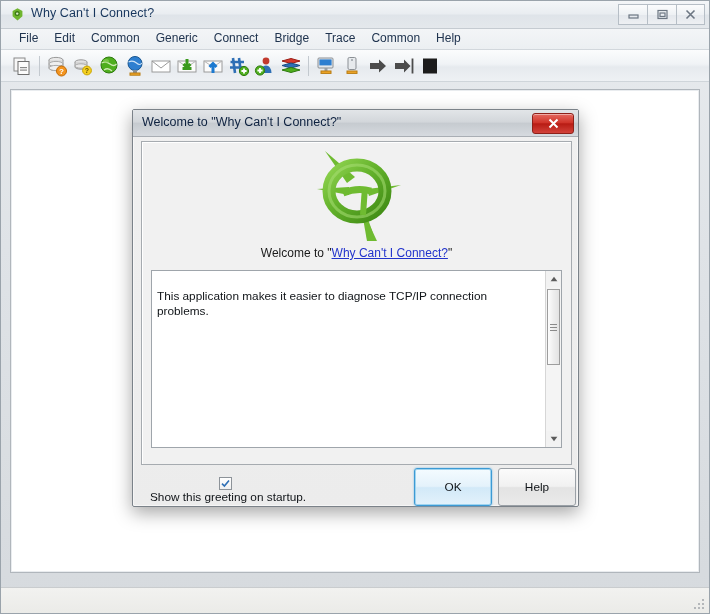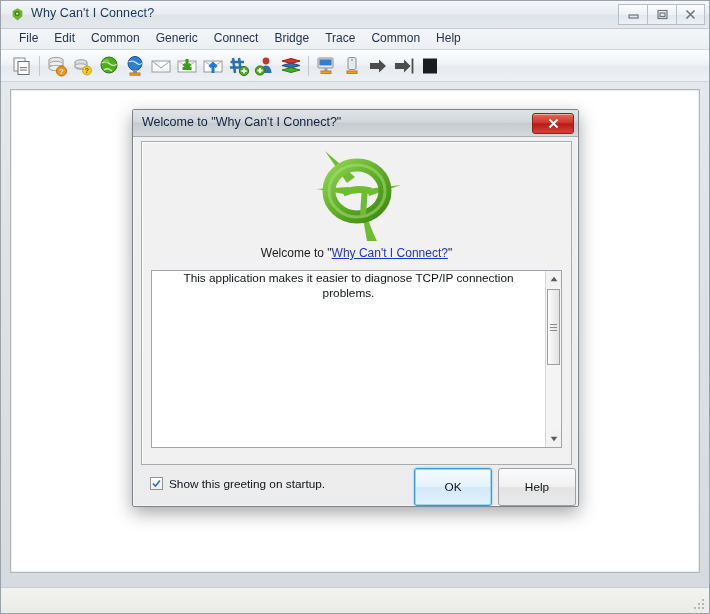--- a/index.html
+++ b/index.html
@@ -213,26 +213,25 @@
     width: 411px; height: 178px;
     box-sizing: border-box;
     background: #ffffff;
     border: 1px solid #9fa5ab;
     overflow: hidden;
   }
   .text-inner {
     position: absolute;
     left: 0; top: 0;
     width: 394px; height: 100%;
-    padding: 0 6px 0 5px;
+    padding: 18px 6px 0 5px;
     box-sizing: border-box;
     font-size: 11.8px;
     color: #101418;
     line-height: 15px;
-    text-align: center;
   }
   .text-inner p {
     margin: 0 0 13px 0;
   }
 
   
   .vscroll {
     position: absolute;
     right: 0; top: 0;
     width: 16px; height: 100%;
@@ -272,21 +271,22 @@
     display: block;
     height: 1px;
     background: #8a8a8a;
   }
 
   
   .checkbox-row {
     position: absolute;
     left: 17px; top: 367px;
     display: flex;
-    align-items: flex-start;
+    align-items: center;
+    flex-direction: column;
   }
   .cb-box {
     width: 13px; height: 13px;
     box-sizing: border-box;
     border: 1px solid #8d9399;
     background: linear-gradient(to bottom, #ffffff 0%, #f0f0f0 100%);
     display: flex;
     align-items: center;
     justify-content: center;
     margin-right: 6px;

